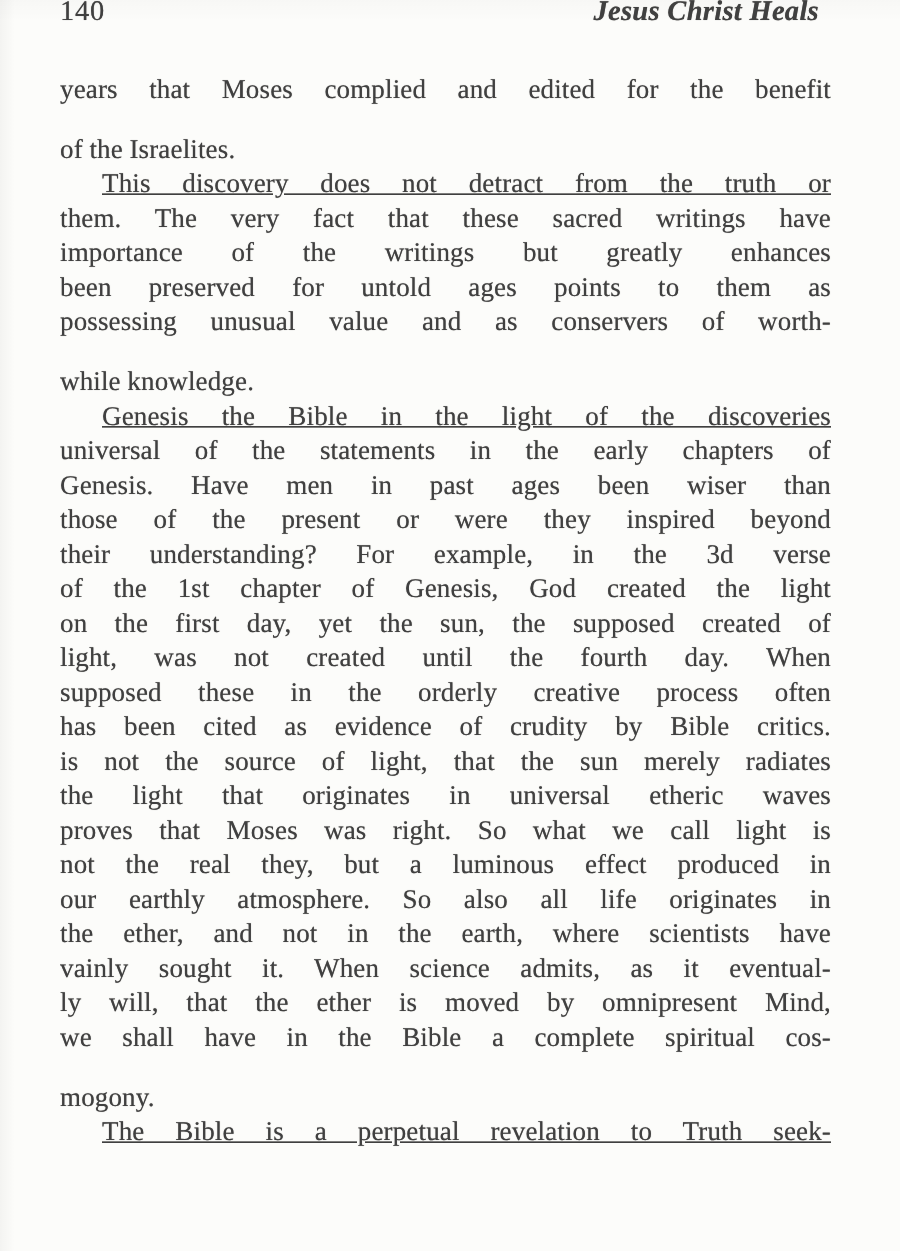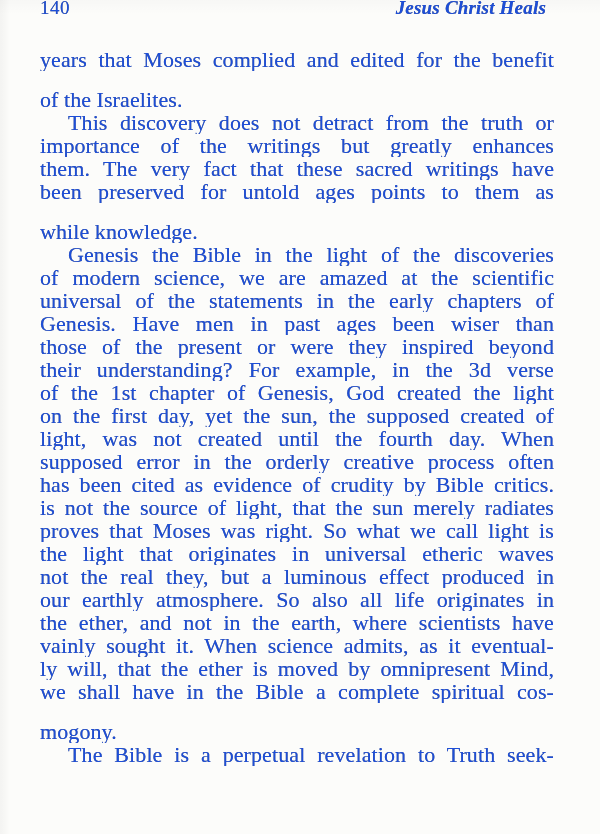--- a/index.html
+++ b/index.html
@@ -7,21 +7,21 @@
     padding: 0;
     background: #ffffff;
   }
   .page {
     position: relative;
     width: 600px;
     height: 834px;
     background: #fcfcfa;
     overflow: hidden;
     font-family: "Liberation Serif", "DejaVu Serif", serif;
-    color: #1d4ed8;
+    color: #404040;
   }
   
   .page::before {
     content: "";
     position: absolute;
     inset: 0;
     pointer-events: none;
     background:
       linear-gradient(to right, rgba(0,0,0,0.035), rgba(0,0,0,0) 10px),
       linear-gradient(to bottom, rgba(0,0,0,0.02), rgba(0,0,0,0) 14px);
@@ -45,70 +45,71 @@
     font-style: italic;
     font-weight: bold;
     padding-right: 8px;
     letter-spacing: 0.2px;
   }
   .body-text {
     position: absolute;
     top: 48px;
     left: 40px;
     width: 514px;
-    font-size: 22px;
+    font-size: 18px;
     line-height: 23px;
     letter-spacing: 0.1px;
     word-spacing: -0.2px;
     text-shadow: 0 0 0.5px rgba(20,16,12,0.55);
   }
   .line {
     height: 23px;
     overflow: hidden;
     text-align: justify;
     text-align-last: justify;
   }
   .line.indent {
     text-indent: 28px;
+    text-decoration: underline;
   }
   .line.flush {
     text-align-last: left;
     margin-top: 17px;
   }
 </style>
 </head>
 <body>
 
 <div class="page">
   <div class="running-head">
     <span class="folio">140</span>
     <span class="running-title">Jesus Christ Heals</span>
   </div>
   <div class="body-text">
       <div class="line">years that Moses complied and edited for the benefit</div>
       <div class="line flush">of the Israelites.</div>
       <div class="line indent">This discovery does not detract from the truth or</div>
+      <div class="line">them. The very fact that these sacred writings have</div>
       <div class="line">importance of the writings but greatly enhances</div>
-      <div class="line">them. The very fact that these sacred writings have</div>
       <div class="line">been preserved for untold ages points to them as</div>
+      <div class="line">possessing unusual value and as conservers of worth-</div>
       <div class="line flush">while knowledge.</div>
       <div class="line indent">Genesis the Bible in the light of the discoveries</div>
-      <div class="line">of modern science, we are amazed at the scientific</div>
       <div class="line">universal of the statements in the early chapters of</div>
       <div class="line">Genesis. Have men in past ages been wiser than</div>
       <div class="line">those of the present or were they inspired beyond</div>
       <div class="line">their understanding? For example, in the 3d verse</div>
       <div class="line">of the 1st chapter of Genesis, God created the light</div>
       <div class="line">on the first day, yet the sun, the supposed created of</div>
       <div class="line">light, was not created until the fourth day. When</div>
-      <div class="line">supposed error in the orderly creative process often</div>
+      <div class="line">supposed these in the orderly creative process often</div>
       <div class="line">has been cited as evidence of crudity by Bible critics.</div>
       <div class="line">is not the source of light, that the sun merely radiates</div>
+      <div class="line">the light that originates in universal etheric waves</div>
       <div class="line">proves that Moses was right. So what we call light is</div>
-      <div class="line">the light that originates in universal etheric waves</div>
       <div class="line">not the real they, but a luminous effect produced in</div>
       <div class="line">our earthly atmosphere. So also all life originates in</div>
       <div class="line">the ether, and not in the earth, where scientists have</div>
       <div class="line">vainly sought it. When science admits, as it eventual-</div>
       <div class="line">ly will, that the ether is moved by omnipresent Mind,</div>
       <div class="line">we shall have in the Bible a complete spiritual cos-</div>
       <div class="line flush">mogony.</div>
       <div class="line indent">The Bible is a perpetual revelation to Truth seek-</div>
     </div>
 </div>

